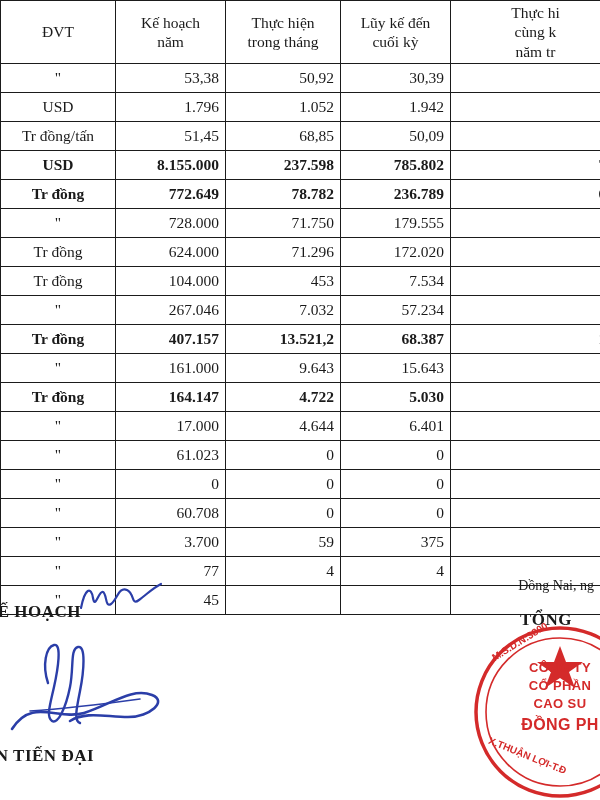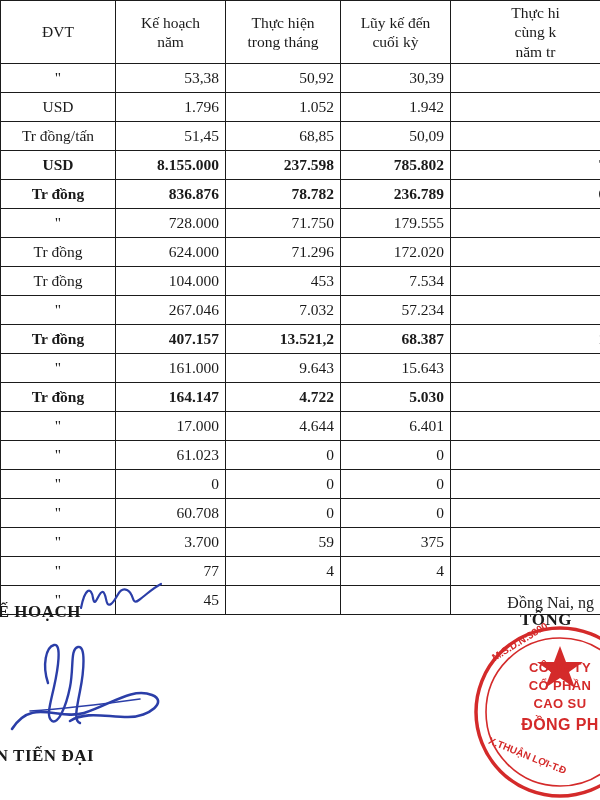--- a/index.html
+++ b/index.html
@@ -98,22 +98,22 @@
     top: 176px;
     font-size: 17px;
     font-weight: bold;
     letter-spacing: 0.5px;
     white-space: nowrap;
   }
 
   .sig-right-place {
     position: absolute;
     right: 6px;
-    top: 24px;
-    font-size: 16px;
+    top: 8px;
+    font-size: 14px;
     white-space: nowrap;
   }
   .sig-right-title {
     position: absolute;
     right: 28px;
     top: 40px;
     font-size: 17px;
     font-weight: bold;
     letter-spacing: 0.5px;
     white-space: nowrap;
@@ -244,21 +244,21 @@
           <td class="name">heo USD</td>
           <td class="unit">USD</td>
           <td class="num">8.155.000</td>
           <td class="num">237.598</td>
           <td class="num">785.802</td>
           <td class="num">79</td>
         </tr>
         <tr class="bold">
           <td class="name">ịch vụ</td>
           <td class="unit">Tr đồng</td>
-          <td class="num">836.876</td>
+          <td class="num">772.649</td>
           <td class="num">78.782</td>
           <td class="num">236.789</td>
           <td class="num">68</td>
         </tr>
         <tr>
           <td class="name"></td>
           <td class="unit">"</td>
           <td class="num">728.000</td>
           <td class="num">71.750</td>
           <td class="num">179.555</td>

